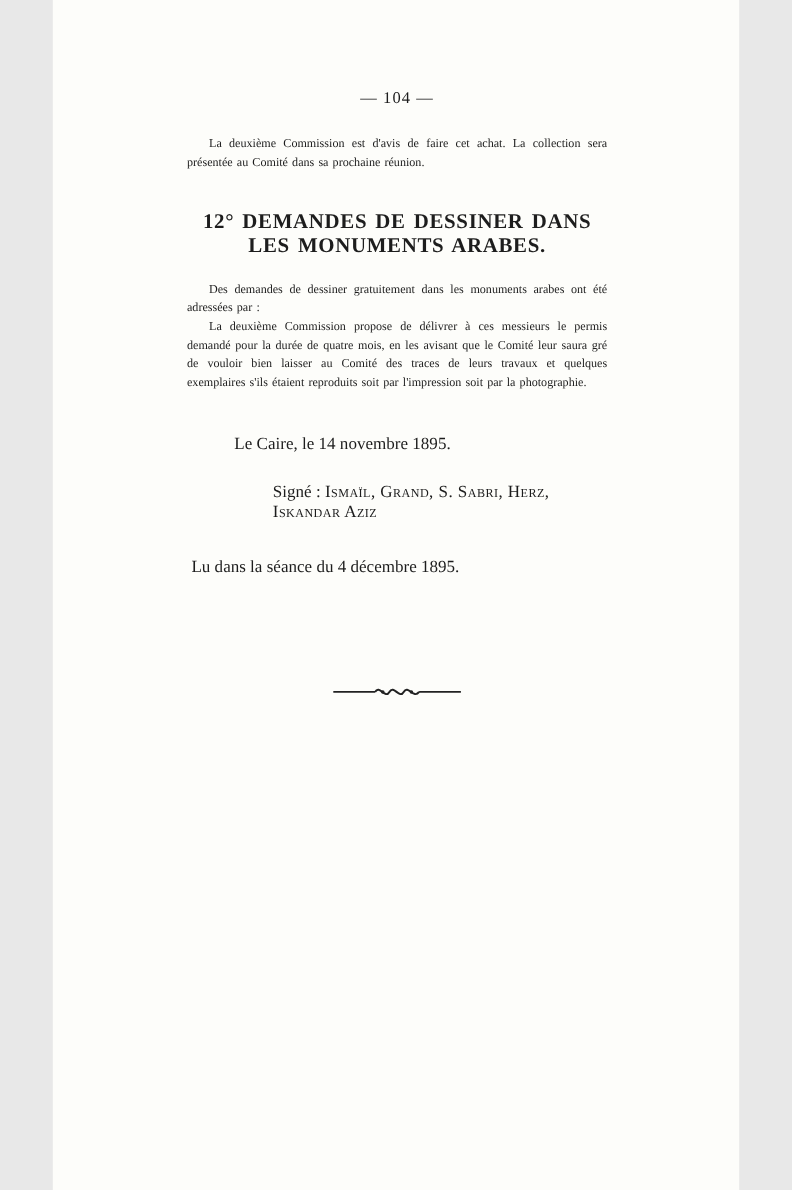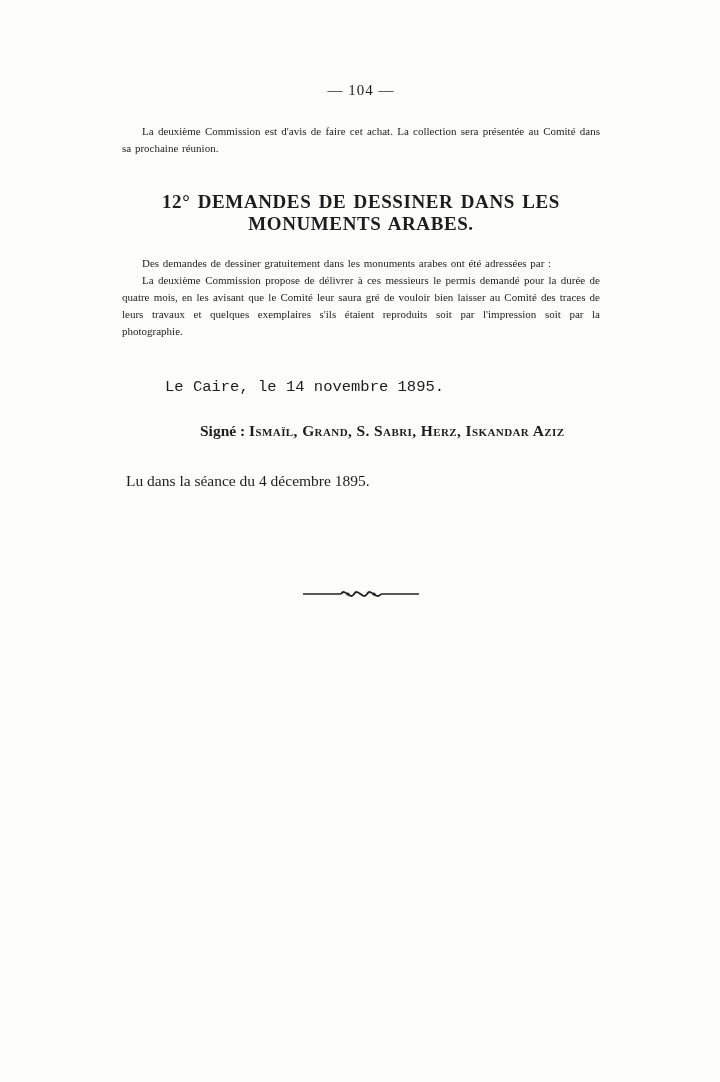--- a/index.html
+++ b/index.html
@@ -1,21 +1,21 @@
 <!DOCTYPE html>
 <html><head>
 <meta charset="utf-8">
 <style>
   html, body {
     margin: 0;
     padding: 0;
     background: #e8e8e8;
   }
   .page {
-    width: 720px;
+    width: 624px;
     height: 1082px;
     margin: 0 auto;
     background: #fdfdfa;
     box-sizing: border-box;
     padding: 82px 120px 0 122px;
     font-family: "Liberation Serif", "DejaVu Serif", serif;
     color: #1d1d1d;
     position: relative;
     overflow: hidden;
   }
@@ -38,27 +38,25 @@
     font-weight: 600;
     text-align: center;
     letter-spacing: 0.6px;
     word-spacing: 2px;
     margin: 34px 0 20px 0;
   }
   .dateline {
     font-size: 15.5px;
     margin: 38px 0 0 0;
     padding-left: 43px;
-    font-family: Liberation Mono, monospace;
   }
   .signature {
     font-size: 15.5px;
     margin: 26px 0 0 0;
     padding-left: 78px;
-    font-weight: bold;
   }
   .sig-names {
     font-variant: small-caps;
     letter-spacing: 0.4px;
   }
   .seance {
     font-size: 15.5px;
     margin: 32px 0 0 0;
     padding-left: 4px;
   }

